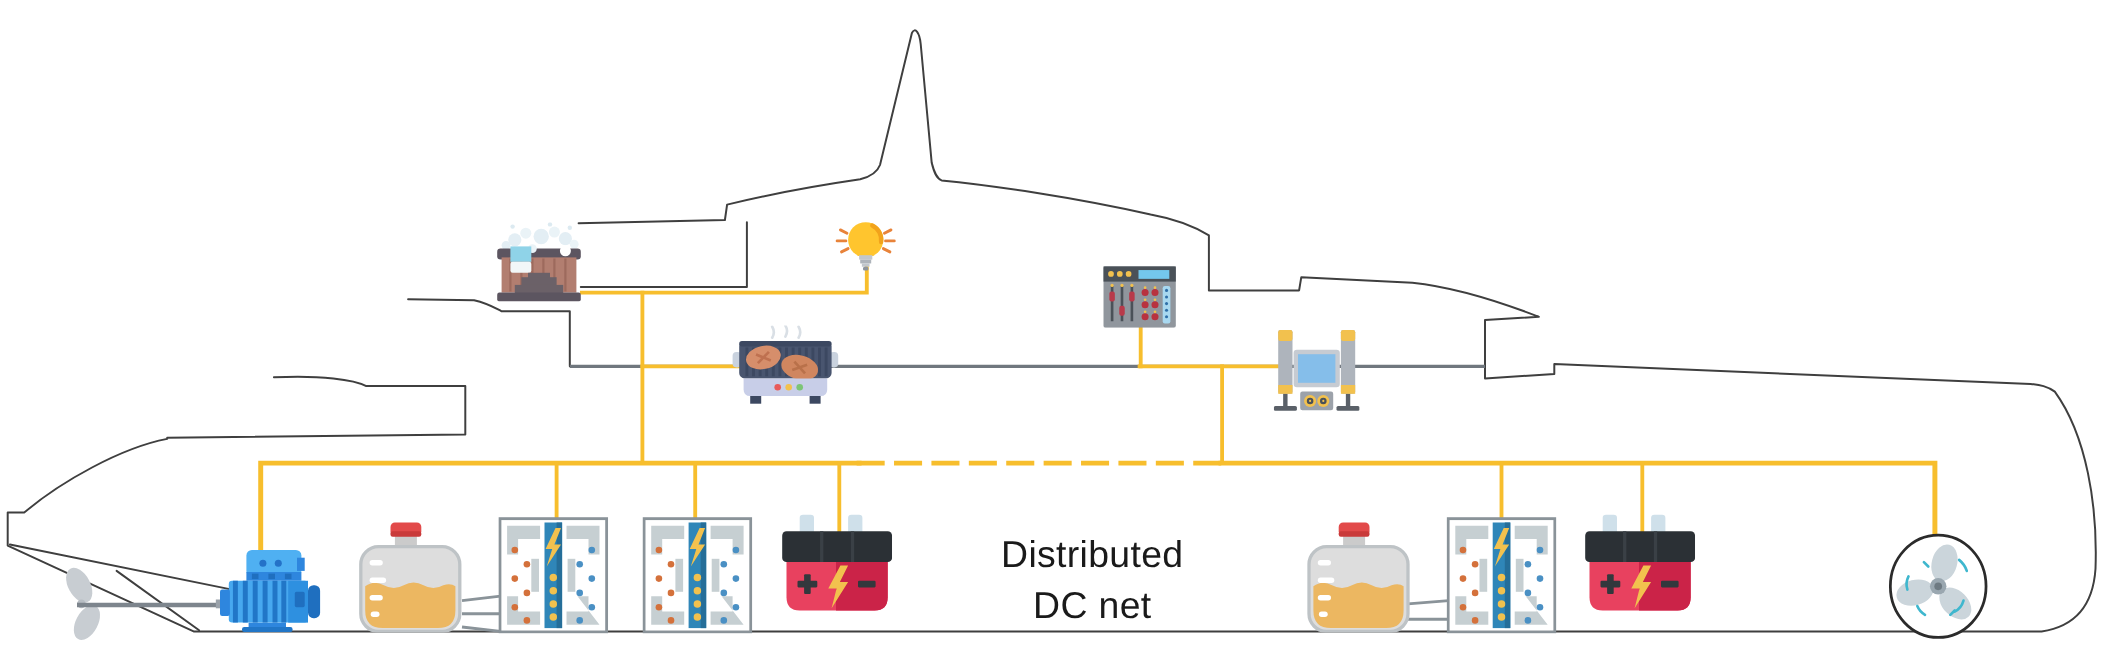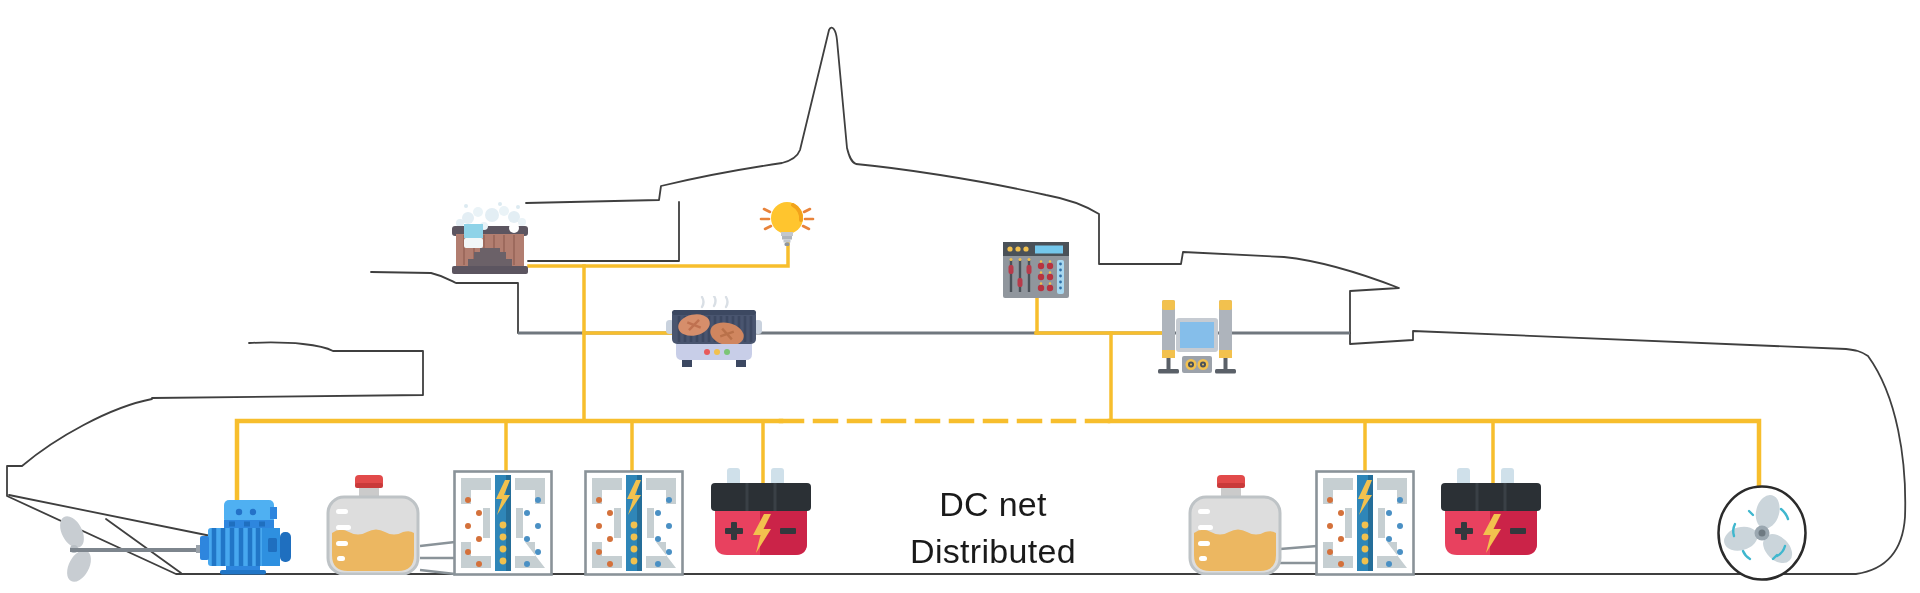--- a/index.html
+++ b/index.html
@@ -324,16 +324,16 @@
 <use href="#sym-fuelcell" x="453" y="470" width="100" height="106"></use>
 <use href="#sym-fuelcell" x="584" y="470" width="100" height="106"></use>
 <use href="#sym-battery" x="711" y="466" width="100" height="92"></use>
 <use href="#sym-tank" x="1188" y="473" width="94" height="102"></use>
 <use href="#sym-fuelcell" x="1315" y="470" width="100" height="106"></use>
 <use href="#sym-battery" x="1441" y="466" width="100" height="92"></use>
 <use href="#sym-fan" x="1716" y="484" width="92" height="98"></use>
 </svg>
 
 <div class="dc-label">
+  <div>Distributed</div>
   <div>DC net</div>
-  <div>Distributed</div>
 </div>
 </div>
 
 </body></html>

